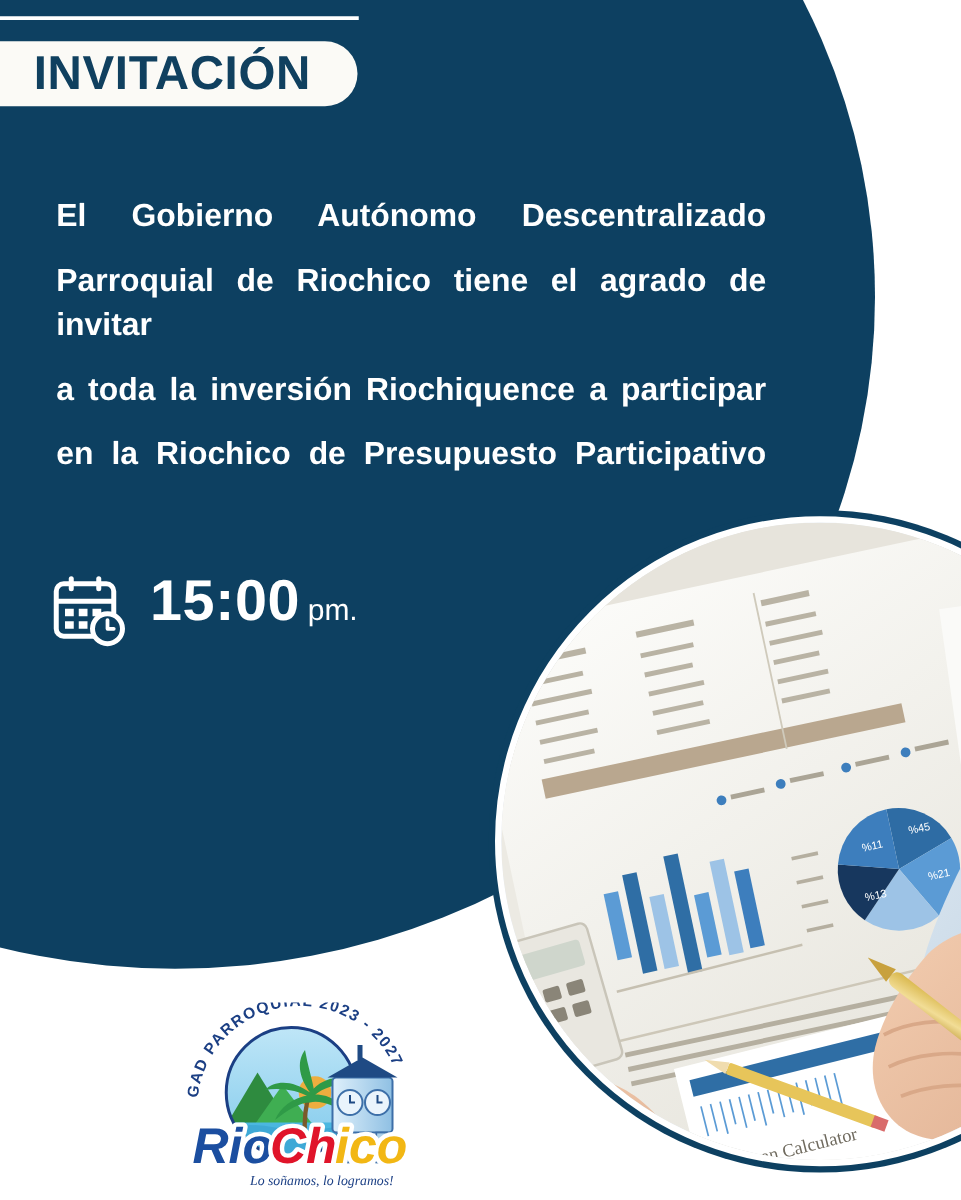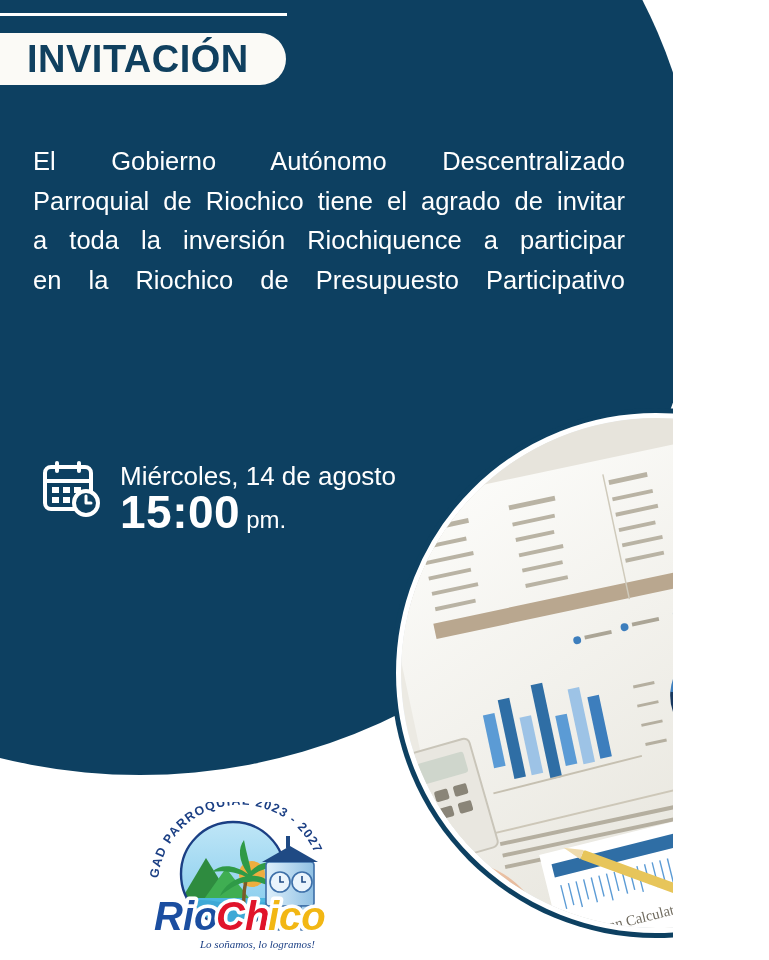--- a/index.html
+++ b/index.html
@@ -5,21 +5,21 @@
   html, body {
     margin: 0;
     padding: 0;
     background: #ffffff;
   }
   body {
     font-family: "Liberation Sans", sans-serif;
   }
   .poster {
     position: relative;
-    width: 673px;
+    width: 769px;
     height: 960px;
     overflow: hidden;
     background: #ffffff;
   }
 
   
   .navy-blob {
     position: absolute;
     left: -420px;
     top: -300px;
@@ -80,22 +80,22 @@
     top: 140px;
     width: 600px;
     z-index: 6;
   }
   .body-text {
     color: #ffffff;
     font-size: 25.5px;
     line-height: 35.5px;
     text-align: justify;
     text-align-last: justify;
-    margin: 4px;
-    font-weight: 400;
+    margin: 16px;
+    font-weight: 700;
   }
   .body-last {
     color: #ffffff;
     font-size: 25.5px;
     line-height: 35.5px;
     font-weight: bold;
     margin: 0;
     text-align: left;
     white-space: nowrap;
   }
@@ -221,21 +221,20 @@
         <rect x="21" y="27" width="7" height="6" fill="#ffffff"></rect>
         <rect x="32" y="27" width="7" height="6" fill="#ffffff"></rect>
         <rect x="10" y="37" width="7" height="6" fill="#ffffff"></rect>
         <rect x="21" y="37" width="7" height="6" fill="#ffffff"></rect>
 
         <circle cx="44" cy="43" r="12" fill="#0d4061" stroke="#ffffff" stroke-width="4"></circle>
         <path d="M44 36 v7 h5" stroke="#ffffff" stroke-width="3" fill="none" stroke-linecap="round" stroke-linejoin="round"></path>
       </svg>
     </div>
     <div class="info-lines">
-      <div class="line-top">Miércoles, 14 de agosto</div>
       <div class="time-line">
         <span class="time-big">15:00</span><span class="time-small">pm.</span>
       </div>
     </div>
   </div>
 
 
   <div class="photo-circle">
     <div class="photo-inner">
       <svg class="photo-svg" viewBox="0 0 520 520" preserveAspectRatio="xMidYMid slice" aria-hidden="true">

